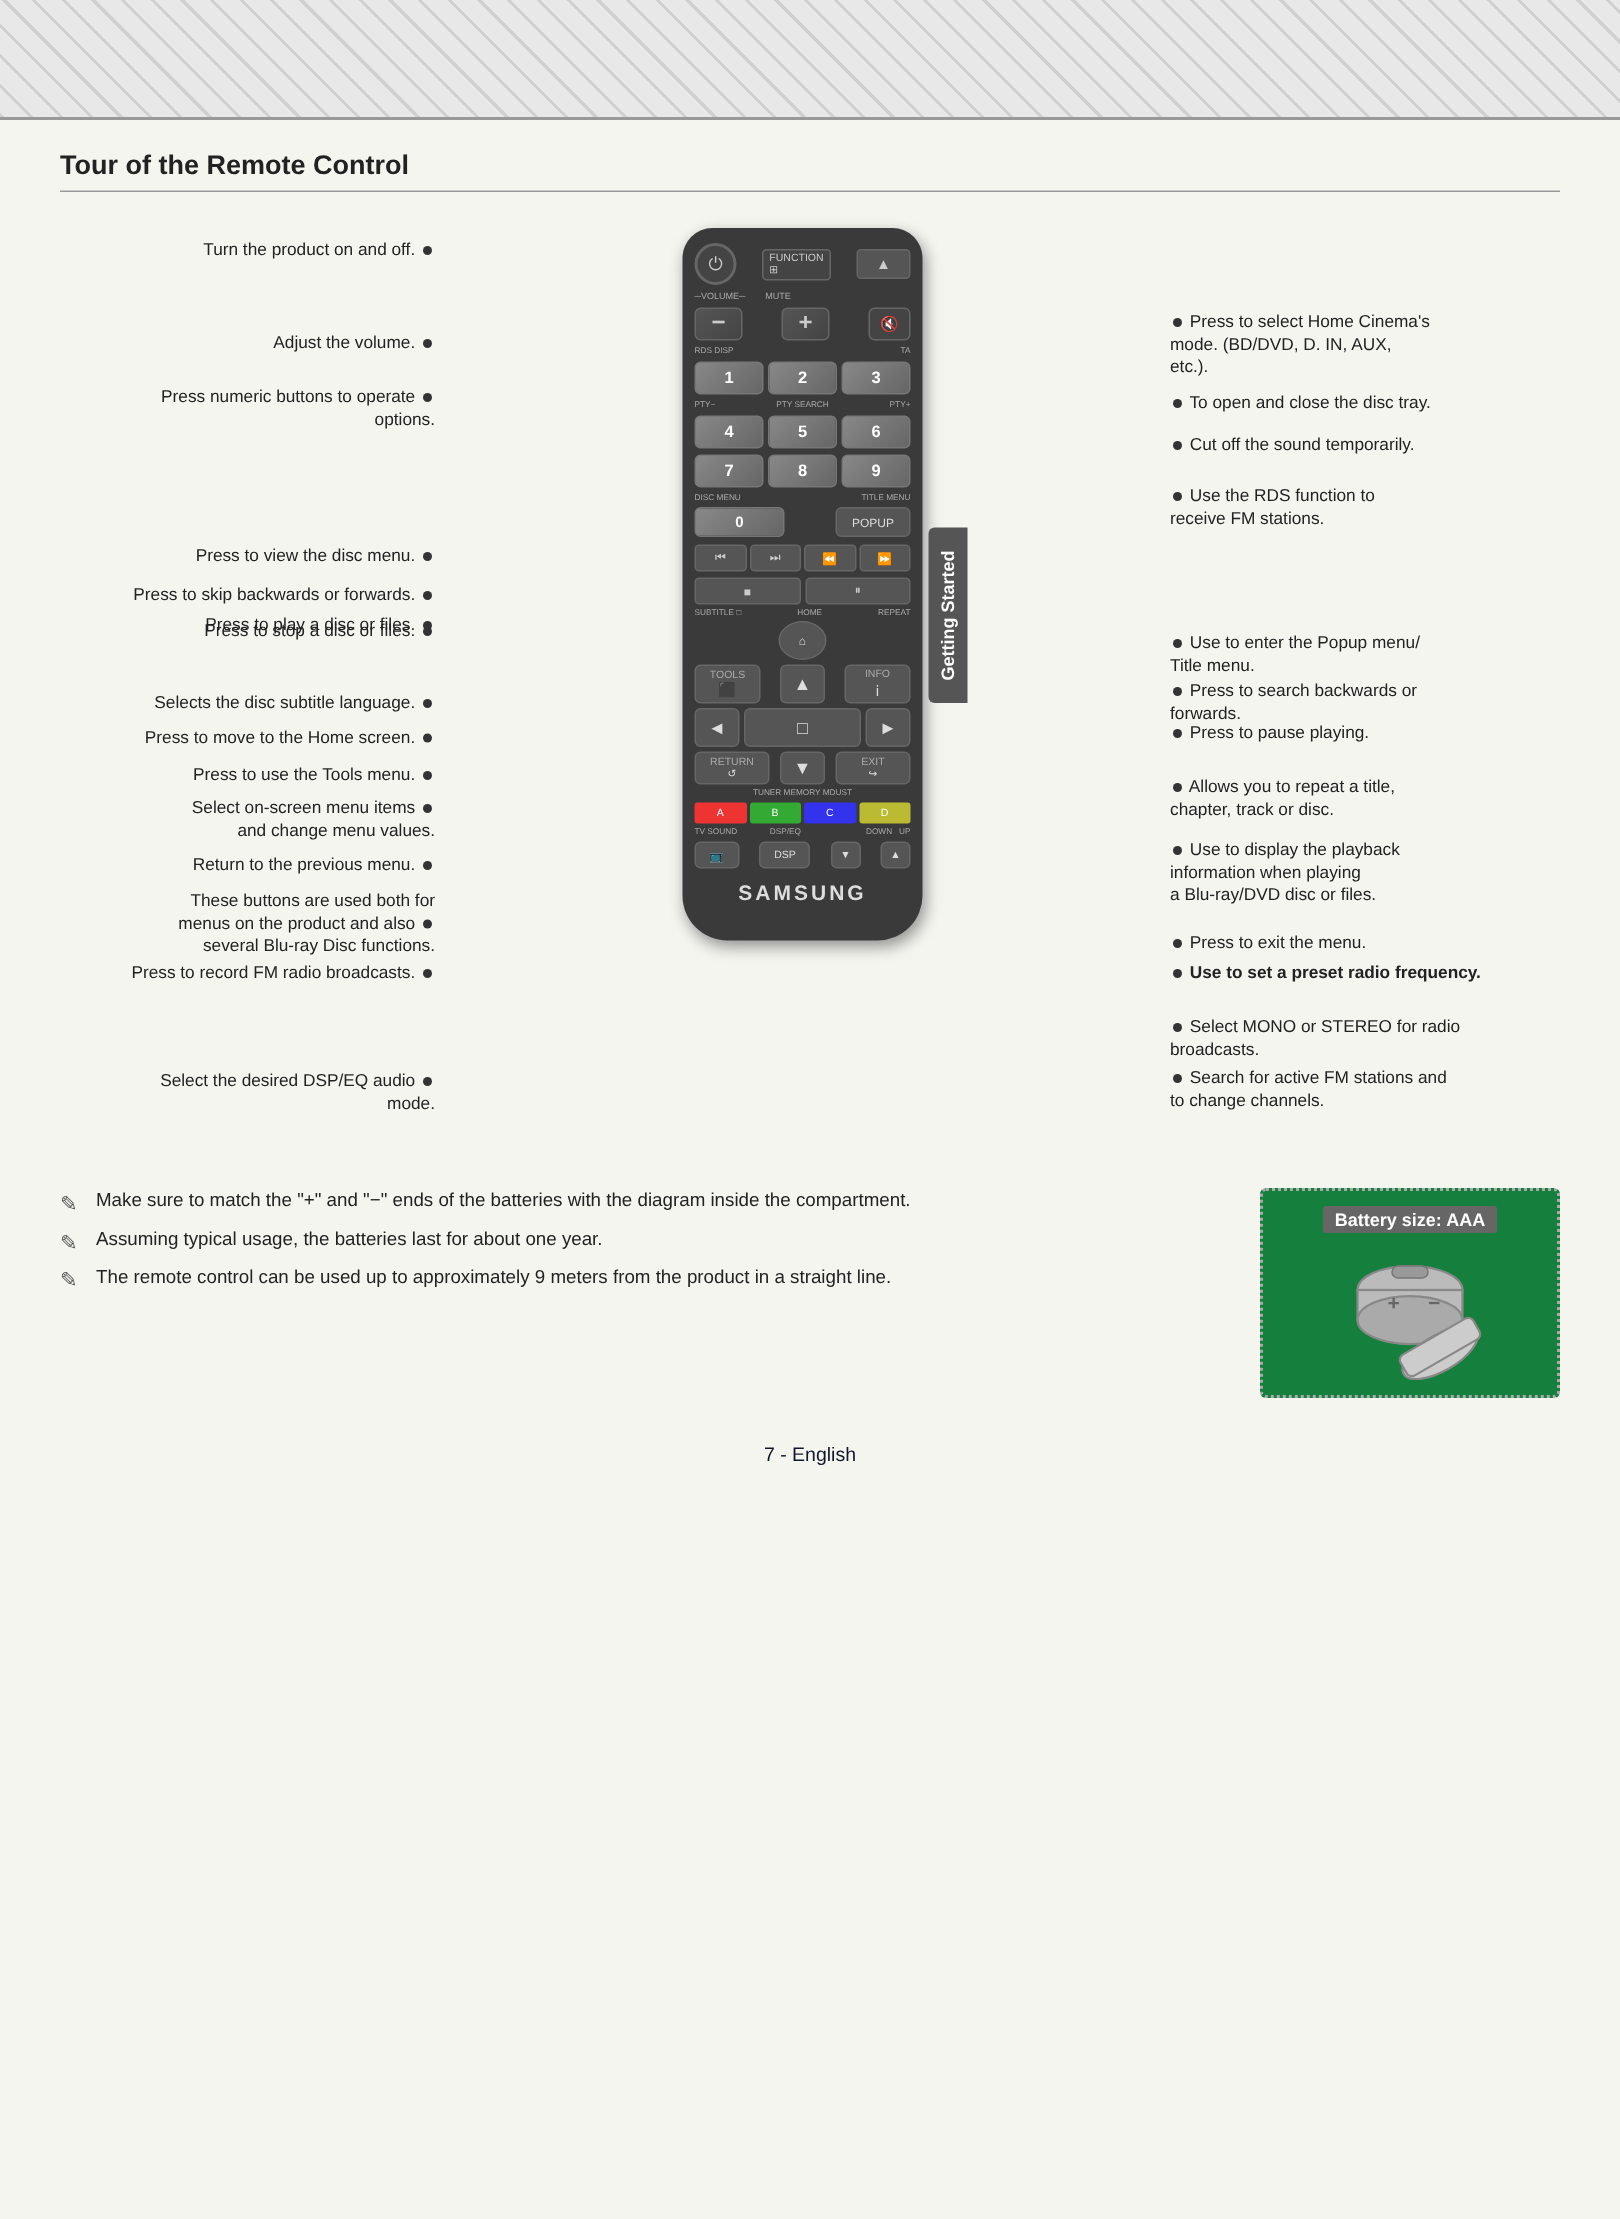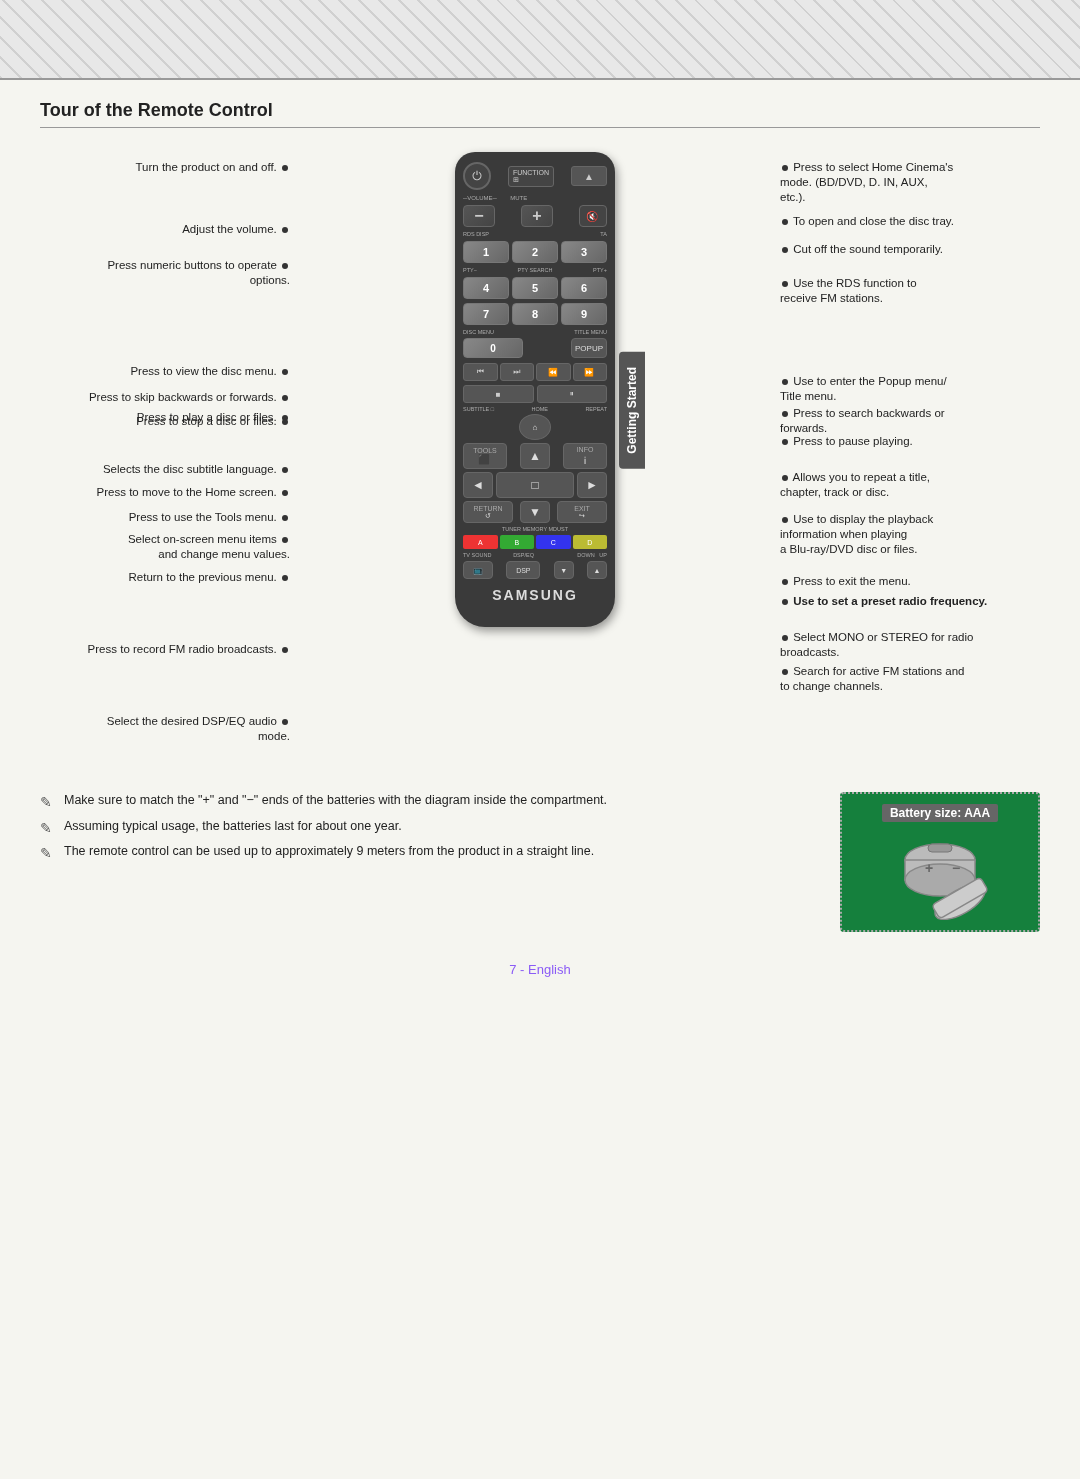--- a/index.html
+++ b/index.html
@@ -81,20 +81,21 @@
       position: relative;
       padding-top: 20px;
     }
 
     .right-annotations .ann {
       position: absolute;
       left: 10px;
       text-align: left;
       font-size: 11.5px;
       line-height: 1.3;
+      margin-top: 48px;
     }
 
     .ann-dot {
       display: inline-block;
       width: 6px;
       height: 6px;
       border-radius: 50%;
       background: #333;
       margin: 0 2px;
       vertical-align: middle;
@@ -395,21 +396,21 @@
     .battery-illustration {
       width: 140px;
       height: 90px;
     }
 
     
     .page-footer {
       text-align: center;
       margin-top: 30px;
       font-size: 13px;
-      color: #8b5cf6;
+      color: #0f172a;
     }
 
     .zero-popup-row {
       display: flex;
       justify-content: space-between;
       gap: 3px;
       margin: 3px 0;
     }
   </style>
 </head>
@@ -457,20 +458,23 @@
         Press to move to the Home screen. <span class="ann-dot"></span>
       </div>
       <div class="ann" style="top:368px;">
         Press to use the Tools menu. <span class="ann-dot"></span>
       </div>
       <div class="ann" style="top:390px;">
         Select on-screen menu items <span class="ann-dot"></span><br>and change menu values.
       </div>
       <div class="ann" style="top:428px;">
         Return to the previous menu. <span class="ann-dot"></span>
+      </div>
+      <div class="ann" style="top:452px;">
+        These buttons are used both for<br>menus on the product and also <span class="ann-dot"></span><br>several Blu-ray Disc functions.
       </div>
       <div class="ann" style="top:500px;">
         Press to record FM radio broadcasts. <span class="ann-dot"></span>
       </div>
       <div class="ann" style="top:572px;">
         Select the desired DSP/EQ audio <span class="ann-dot"></span><br>mode.
       </div>
     </div>
 
     <div class="remote-container">
@@ -522,21 +526,21 @@
             <div class="num-btn">9</div>
           </div>
 
           <div style="font-size:5.5px; color:#aaa; display:flex; justify-content:space-between; margin: 2px 0 1px 0;">
             <span>DISC MENU</span>
               <span></span>
               <span>TITLE MENU</span>
           </div>
           <div class="zero-popup-row">
             <div class="num-btn" style="width:60px; height:20px; font-size:10px;">0</div>
-            <div class="btn" style="width:36px; height:20px; font-size:8px; display:flex; align-items:center; justify-content:center;">POPUP</div>
+            <div class="btn" style="width:50px; height:20px; font-size:8px; display:flex; align-items:center; justify-content:center;">POPUP</div>
           </div>
 
           <div class="transport-row" style="margin-top:5px;">
             <div class="transport-btn">⏮</div>
             <div class="transport-btn">⏭</div>
             <div class="transport-btn">⏪</div>
             <div class="transport-btn">⏩</div>
           </div>
 
           <div class="playback-row" style="gap:3px;">

